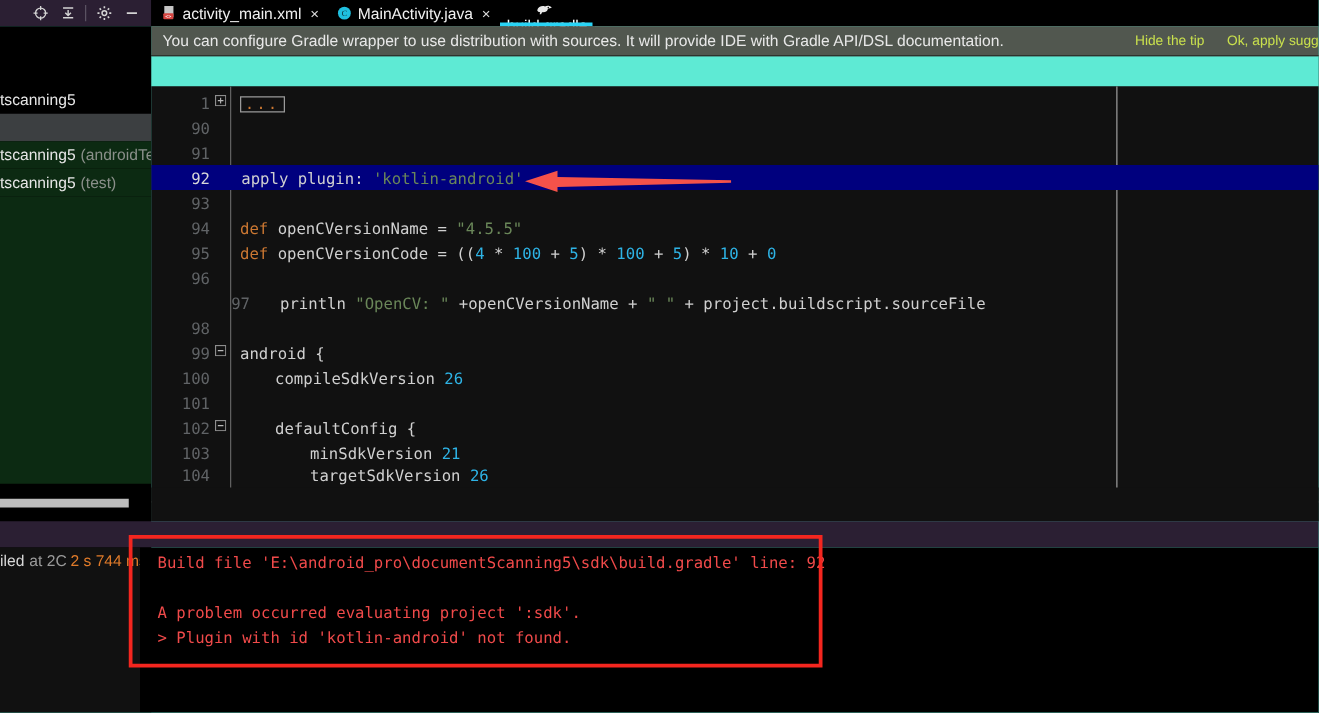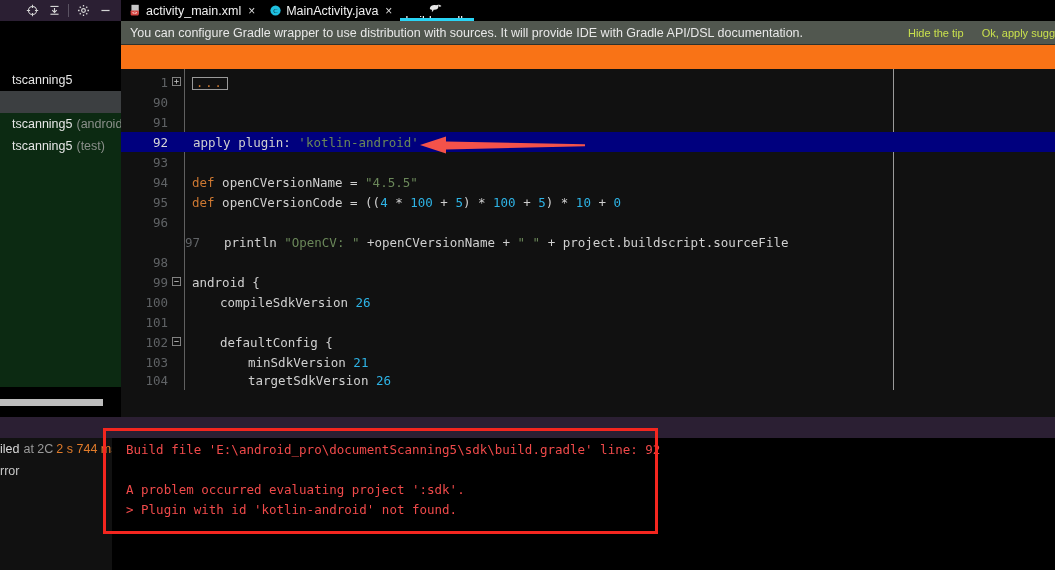--- a/index.html
+++ b/index.html
@@ -12,21 +12,21 @@
     height: 570px;
     overflow: hidden;
     font-family: "Liberation Sans", sans-serif;
     position: relative;
   }
   .screen {
     position: relative;
     width: 1055px;
     height: 570px;
     overflow: hidden;
-    background: #f97316;
+    background: #5eead4;
   }
 
   
   .topbar {
     position: absolute;
     left: 0; top: 0;
     width: 1055px; height: 21px;
     background: #000000;
   }
   .tool-strip {
@@ -126,21 +126,21 @@
     width: 121px; height: 549px;
     background: #000000;
     overflow: hidden;
   }
   .proj-row {
     height: 22px;
     display: flex;
     align-items: center;
     font-size: 12.5px;
     color: #e6e6e6;
-    padding-left: 12px;
+    padding-left: 0px;
     white-space: nowrap;
     box-sizing: border-box;
   }
   .proj-row .dim { color: #8a8f8a; margin-left: 4px; }
   .proj-row.sel-dark { background: #3c3f41; }
   .proj-row.green { background: #0c2a12; }
   .proj-spacer-green { background: #0c2a12; }
 
   
   .editor {
@@ -432,23 +432,20 @@
   <div class="editor-gap"></div>
 
   <div class="status-strip"></div>
 
   <div class="build-left">
     <div class="bl-row">
       <span class="bl-failed">iled</span>
       <span class="bl-at">at 2C</span>
       <span class="bl-time">2 s 744 ms</span>
     </div>
-    <div class="bl-row">
-      <span class="bl-err">rror</span>
-    </div>
   </div>
 
   <div class="console">
     <div class="console-inner">
       <div class="console-line">Build file 'E:\android_pro\documentScanning5\sdk\build.gradle' line: 92</div>
       <div class="console-line">&nbsp;</div>
       <div class="console-line">A problem occurred evaluating project ':sdk'.</div>
       <div class="console-line">&gt; Plugin with id 'kotlin-android' not found.</div>
     </div>
   </div>

